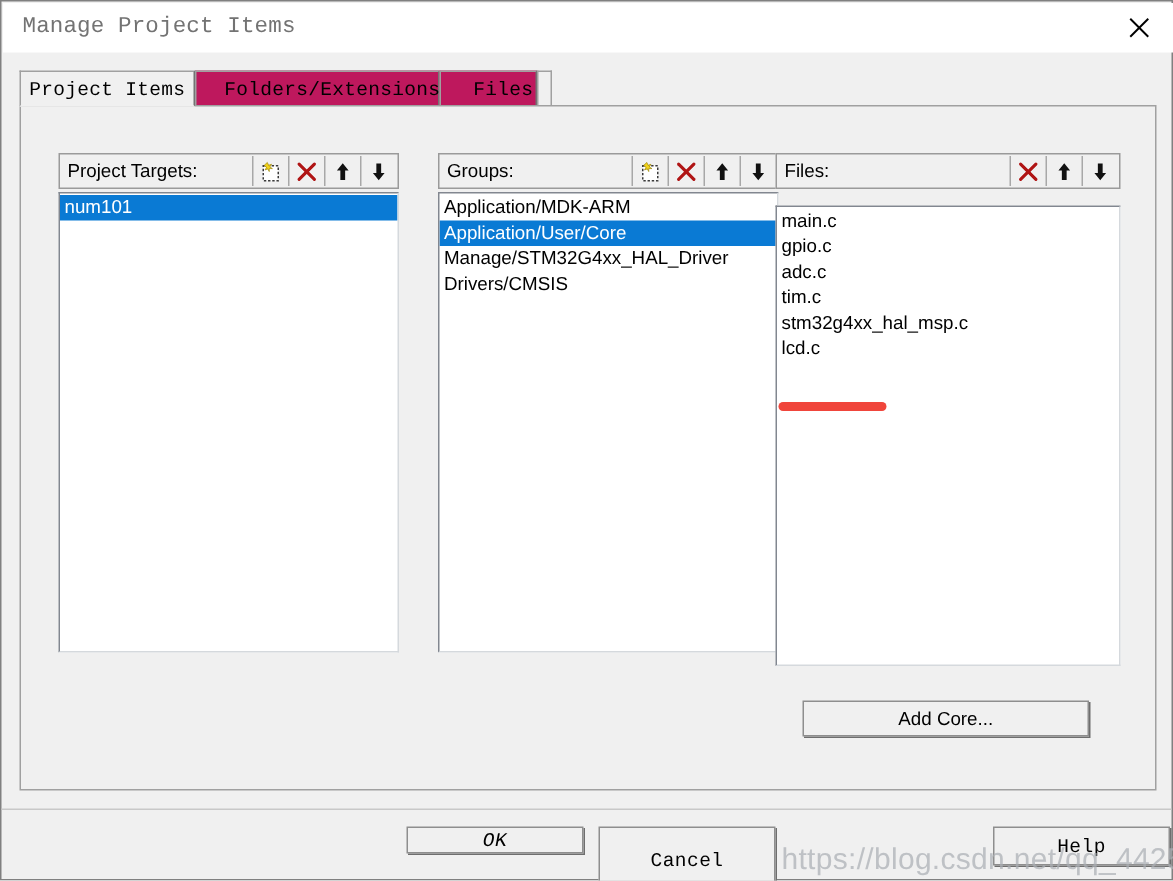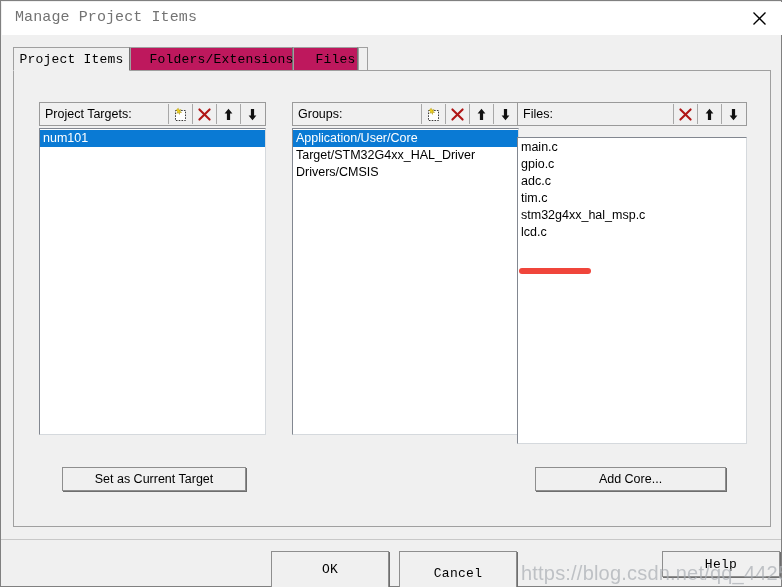--- a/index.html
+++ b/index.html
@@ -326,22 +326,23 @@
             </svg>
           </div>
           <div class="icon-btn">
             <svg width="15" height="15" viewBox="0 0 15 15">
               <path d="M7.5 13.2 L3.6 8.4 L5.9 8.4 L5.9 2.0 L9.1 2.0 L9.1 8.4 L11.4 8.4 Z" fill="#111"></path>
             </svg>
           </div>
         </div>
       </div>
       <div class="listbox" style="height:307px;">
+        <div class="list-item">Application/MDK-ARM</div>
         <div class="list-item selected">Application/User/Core</div>
-        <div class="list-item">Target/STM32G4xx_HAL_Driver</div>
+        <div class="list-item">Manage/STM32G4xx_HAL_Driver</div>
         <div class="list-item">Drivers/CMSIS</div>
       </div>
     </div>
 
     <div class="col" style="left:503px; width:230px;">
       <div class="col-header">
         <span class="col-header-label">Files:</span>
         <div class="hdr-icons">
           <div class="icon-btn">
             <svg width="15" height="15" viewBox="0 0 15 15">
@@ -366,31 +367,28 @@
         <div class="list-item">gpio.c</div>
         <div class="list-item">adc.c</div>
         <div class="list-item">tim.c</div>
         <div class="list-item">stm32g4xx_hal_msp.c</div>
         <div class="list-item">lcd.c</div>
       </div>
     </div>
 
     <div class="red-underline" style="left:505px; top:197px; width:72px;"></div>
 
-    <div class="pushbtn" style="left:48px; top:396px; width:184px; height:24px;">
-      <span>Set as Current Target</span>
-    </div>
     <div class="pushbtn" style="left:521px; top:396px; width:191px; height:24px;">
       <span>Add Core...</span>
     </div>
   </div>
 
   <div class="bottom-sep"></div>
 
-  <div class="pushbtn mono" style="left:270px; top:550px; width:118px; height:37px;">
+  <div class="pushbtn mono" style="left:270px; top:550px; width:118px; height:18px;font-style:italic;">
     <span>OK</span>
   </div>
   <div class="pushbtn mono" style="left:398px; top:550px; width:118px; height:44px;">
     <span>Cancel</span>
   </div>
   <div class="pushbtn mono" style="left:661px; top:550px; width:118px; height:26px;align-items:center;">
     <span>Help</span>
   </div>
 
   <div class="watermark" style="left:520px; top:561px;">https://blog.csdn.net/qq_44250317</div>

